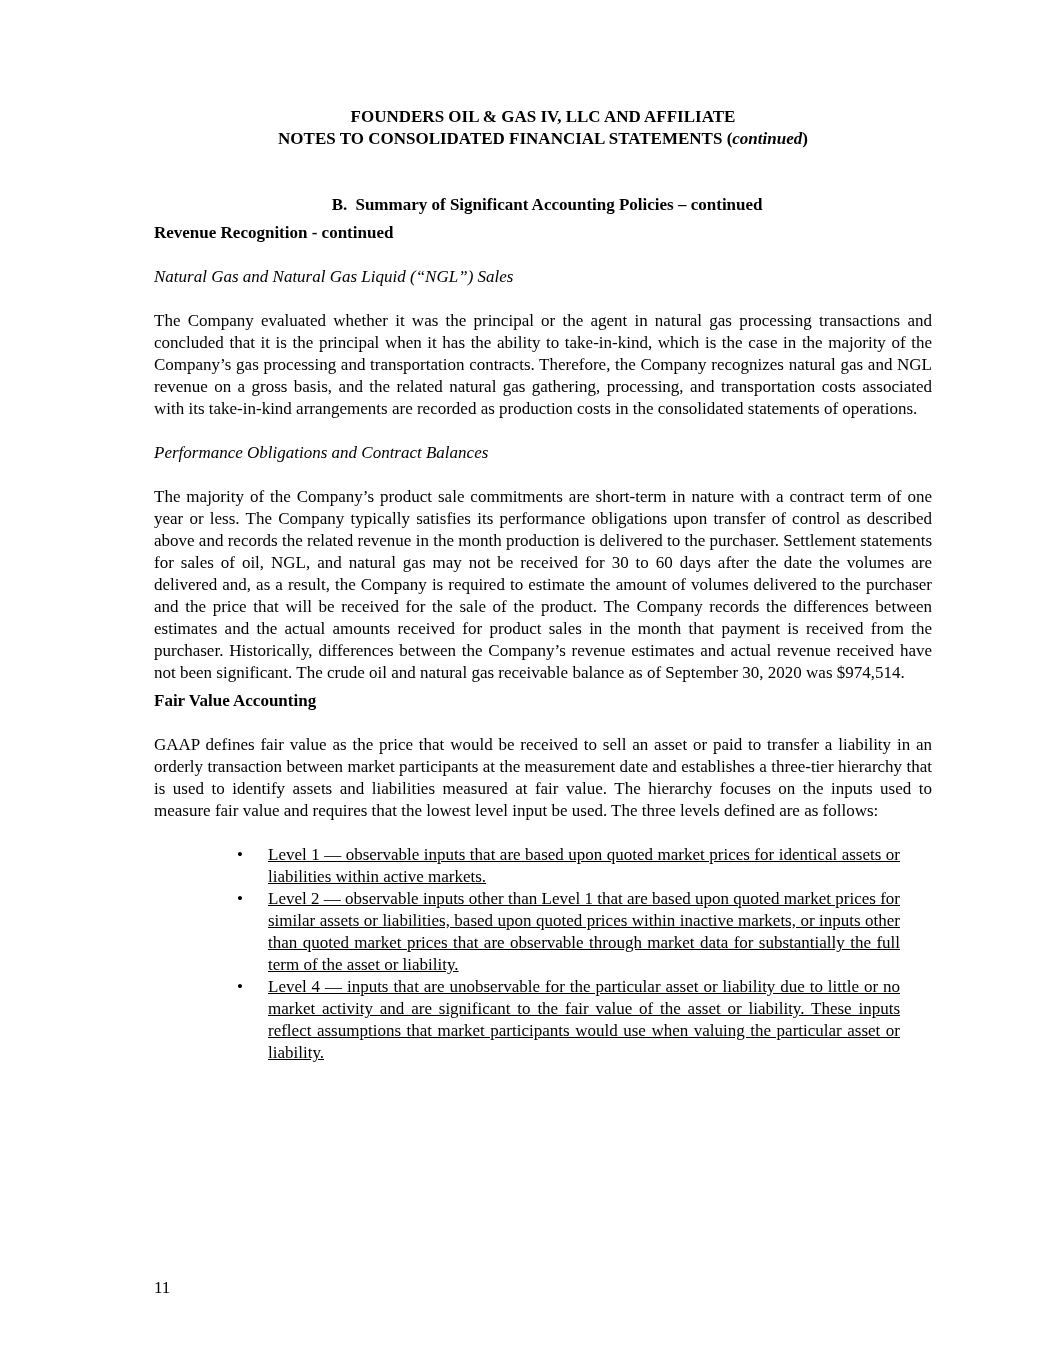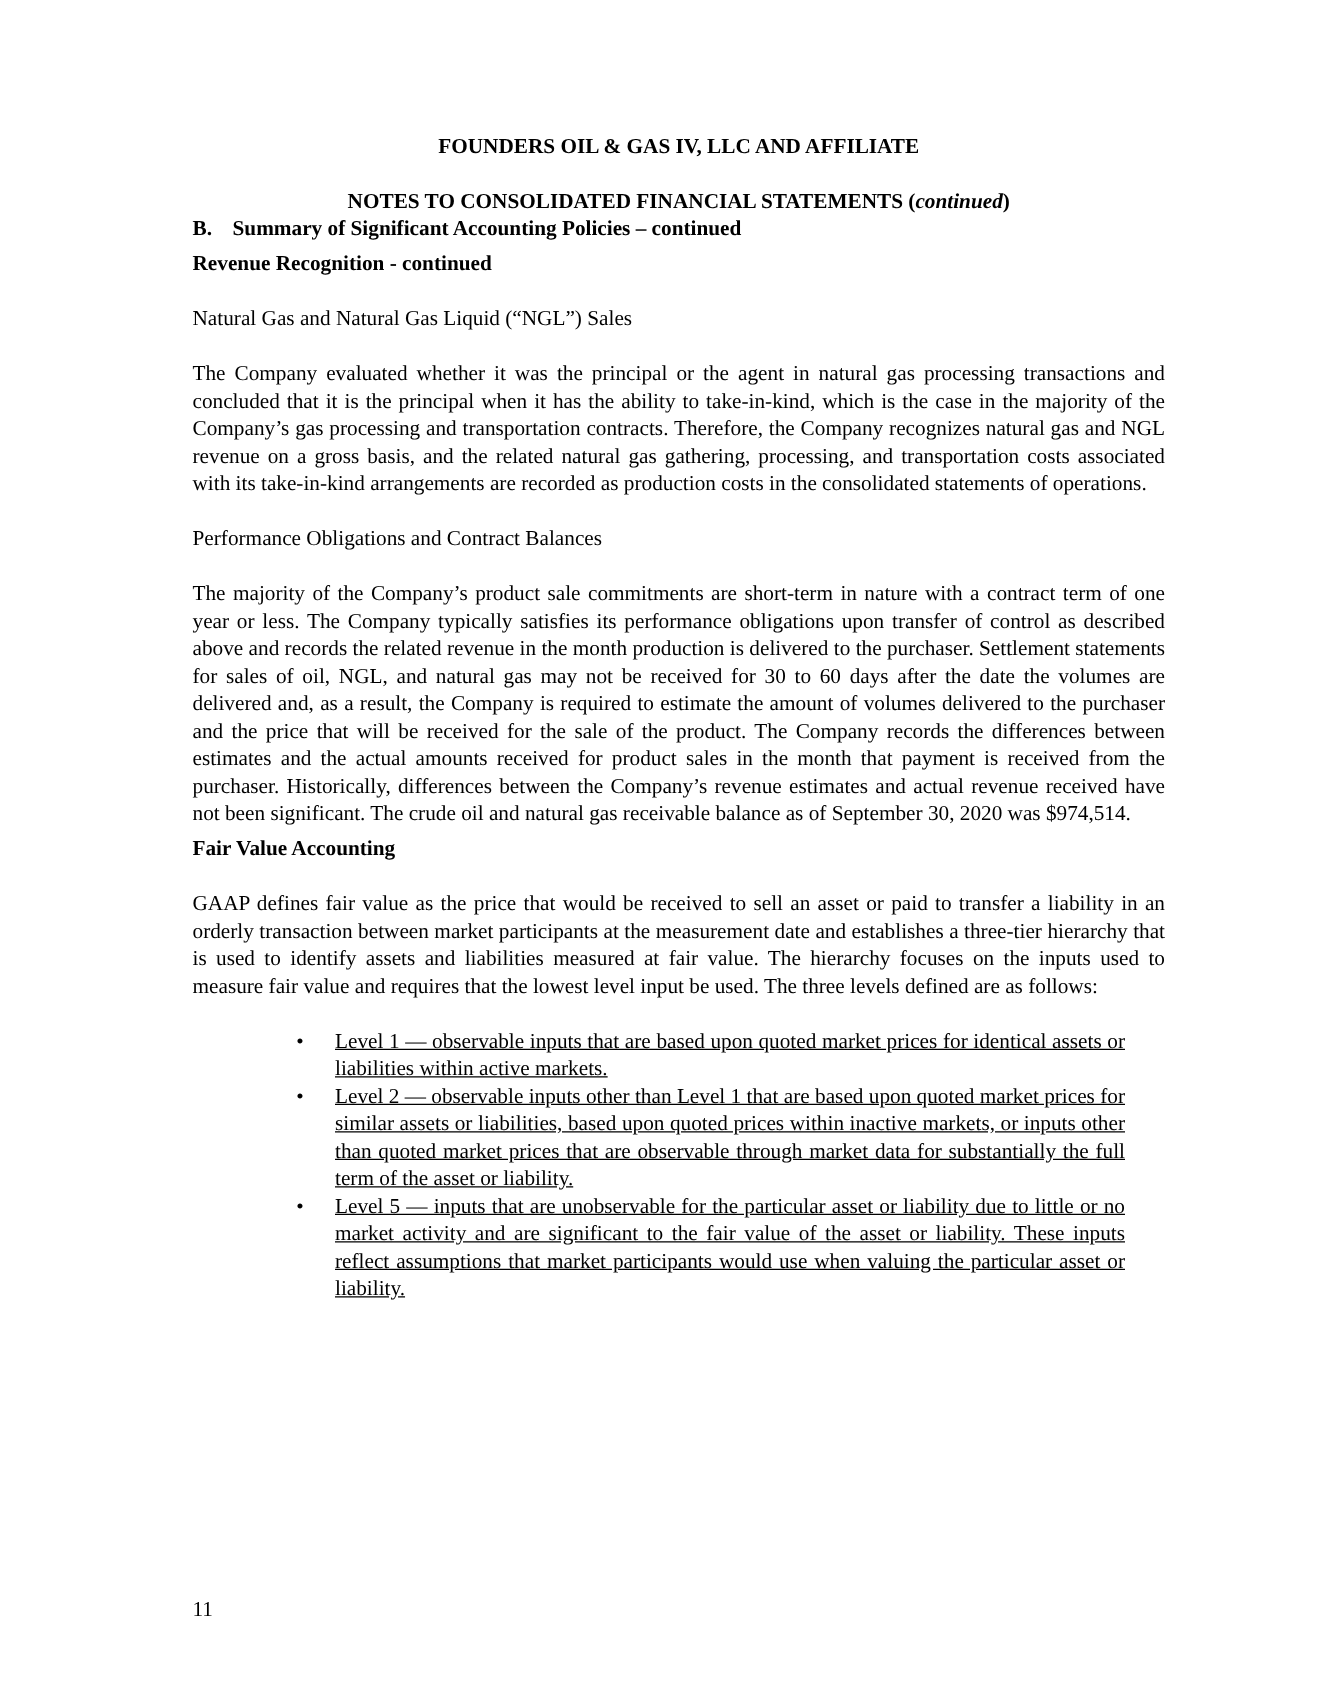--- a/index.html
+++ b/index.html
@@ -24,38 +24,40 @@
     line-height: 22px;
     background: #ffffff;
   }
   .doc-title {
     text-align: center;
     font-weight: bold;
   }
   .doc-subtitle {
     text-align: center;
     font-weight: bold;
-    margin-top: 22px;
   }
   .doc-subtitle .ital {
     font-style: italic;
   }
   .section-heading {
+    margin-top: 44px;
     font-weight: bold;
+    text-align: center;
   }
   .section-heading .sec-num {
     display: inline-block;
     width: 32px;
   }
   .bold-heading {
     margin-top: 6px;
     font-weight: bold;
   }
   .italic-heading {
     margin-top: 22px;
+    font-style: italic;
   }
   .para {
     margin-top: 22px;
     text-align: justify;
   }
   .bullet-list {
     margin: 22px 0 0 0;
     padding: 0;
     list-style: none;
     text-decoration: underline;
@@ -104,18 +106,18 @@
 
   <div class="para">The majority of the Company’s product sale commitments are short-term in nature with a contract term of one year or less.  The Company typically satisfies its performance obligations upon transfer of control as described above and records the related revenue in the month production is delivered to the purchaser.  Settlement statements for sales of oil, NGL, and natural gas may not be received for 30 to 60 days after the date the volumes are delivered and, as a result, the Company is required to estimate the amount of volumes delivered to the purchaser and the price that will be received for the sale of the product.  The Company records the differences between estimates and the actual amounts received for product sales in the month that payment is received from the purchaser.  Historically, differences between the Company’s revenue estimates and actual revenue received have not been significant.  The crude oil and natural gas receivable balance as of September 30, 2020 was $974,514.</div>
 
   <div class="bold-heading">Fair Value Accounting</div>
 
   <div class="para">GAAP defines fair value as the price that would be received to sell an asset or paid to transfer a liability in an orderly transaction between market participants at the measurement date and establishes a three-tier hierarchy that is used to identify assets and liabilities measured at fair value. The hierarchy focuses on the inputs used to measure fair value and requires that the lowest level input be used.  The three levels defined are as follows:</div>
 
   <ul class="bullet-list">
     <li class="bullet-item">Level 1 — observable inputs that are based upon quoted market prices for identical assets or liabilities within active markets.</li>
     <li class="bullet-item">Level 2 — observable inputs other than Level 1 that are based upon quoted market prices for similar assets or liabilities, based upon quoted prices within inactive markets, or inputs other than quoted market prices that are observable through market data for substantially the full term of the asset or liability.</li>
-    <li class="bullet-item">Level 5 — inputs that are unobservable for the particular asset or liability due to little or no market activity and are significant to the fair value of the asset or liability.  These inputs reflect assumptions that market participants would use when valuing the particular asset or liability.</li>
+    <li class="bullet-item">Level 4 — inputs that are unobservable for the particular asset or liability due to little or no market activity and are significant to the fair value of the asset or liability.  These inputs reflect assumptions that market participants would use when valuing the particular asset or liability.</li>
   </ul>
 
   <div class="page-number">11</div>
 
 </div>
 
 </body></html>

